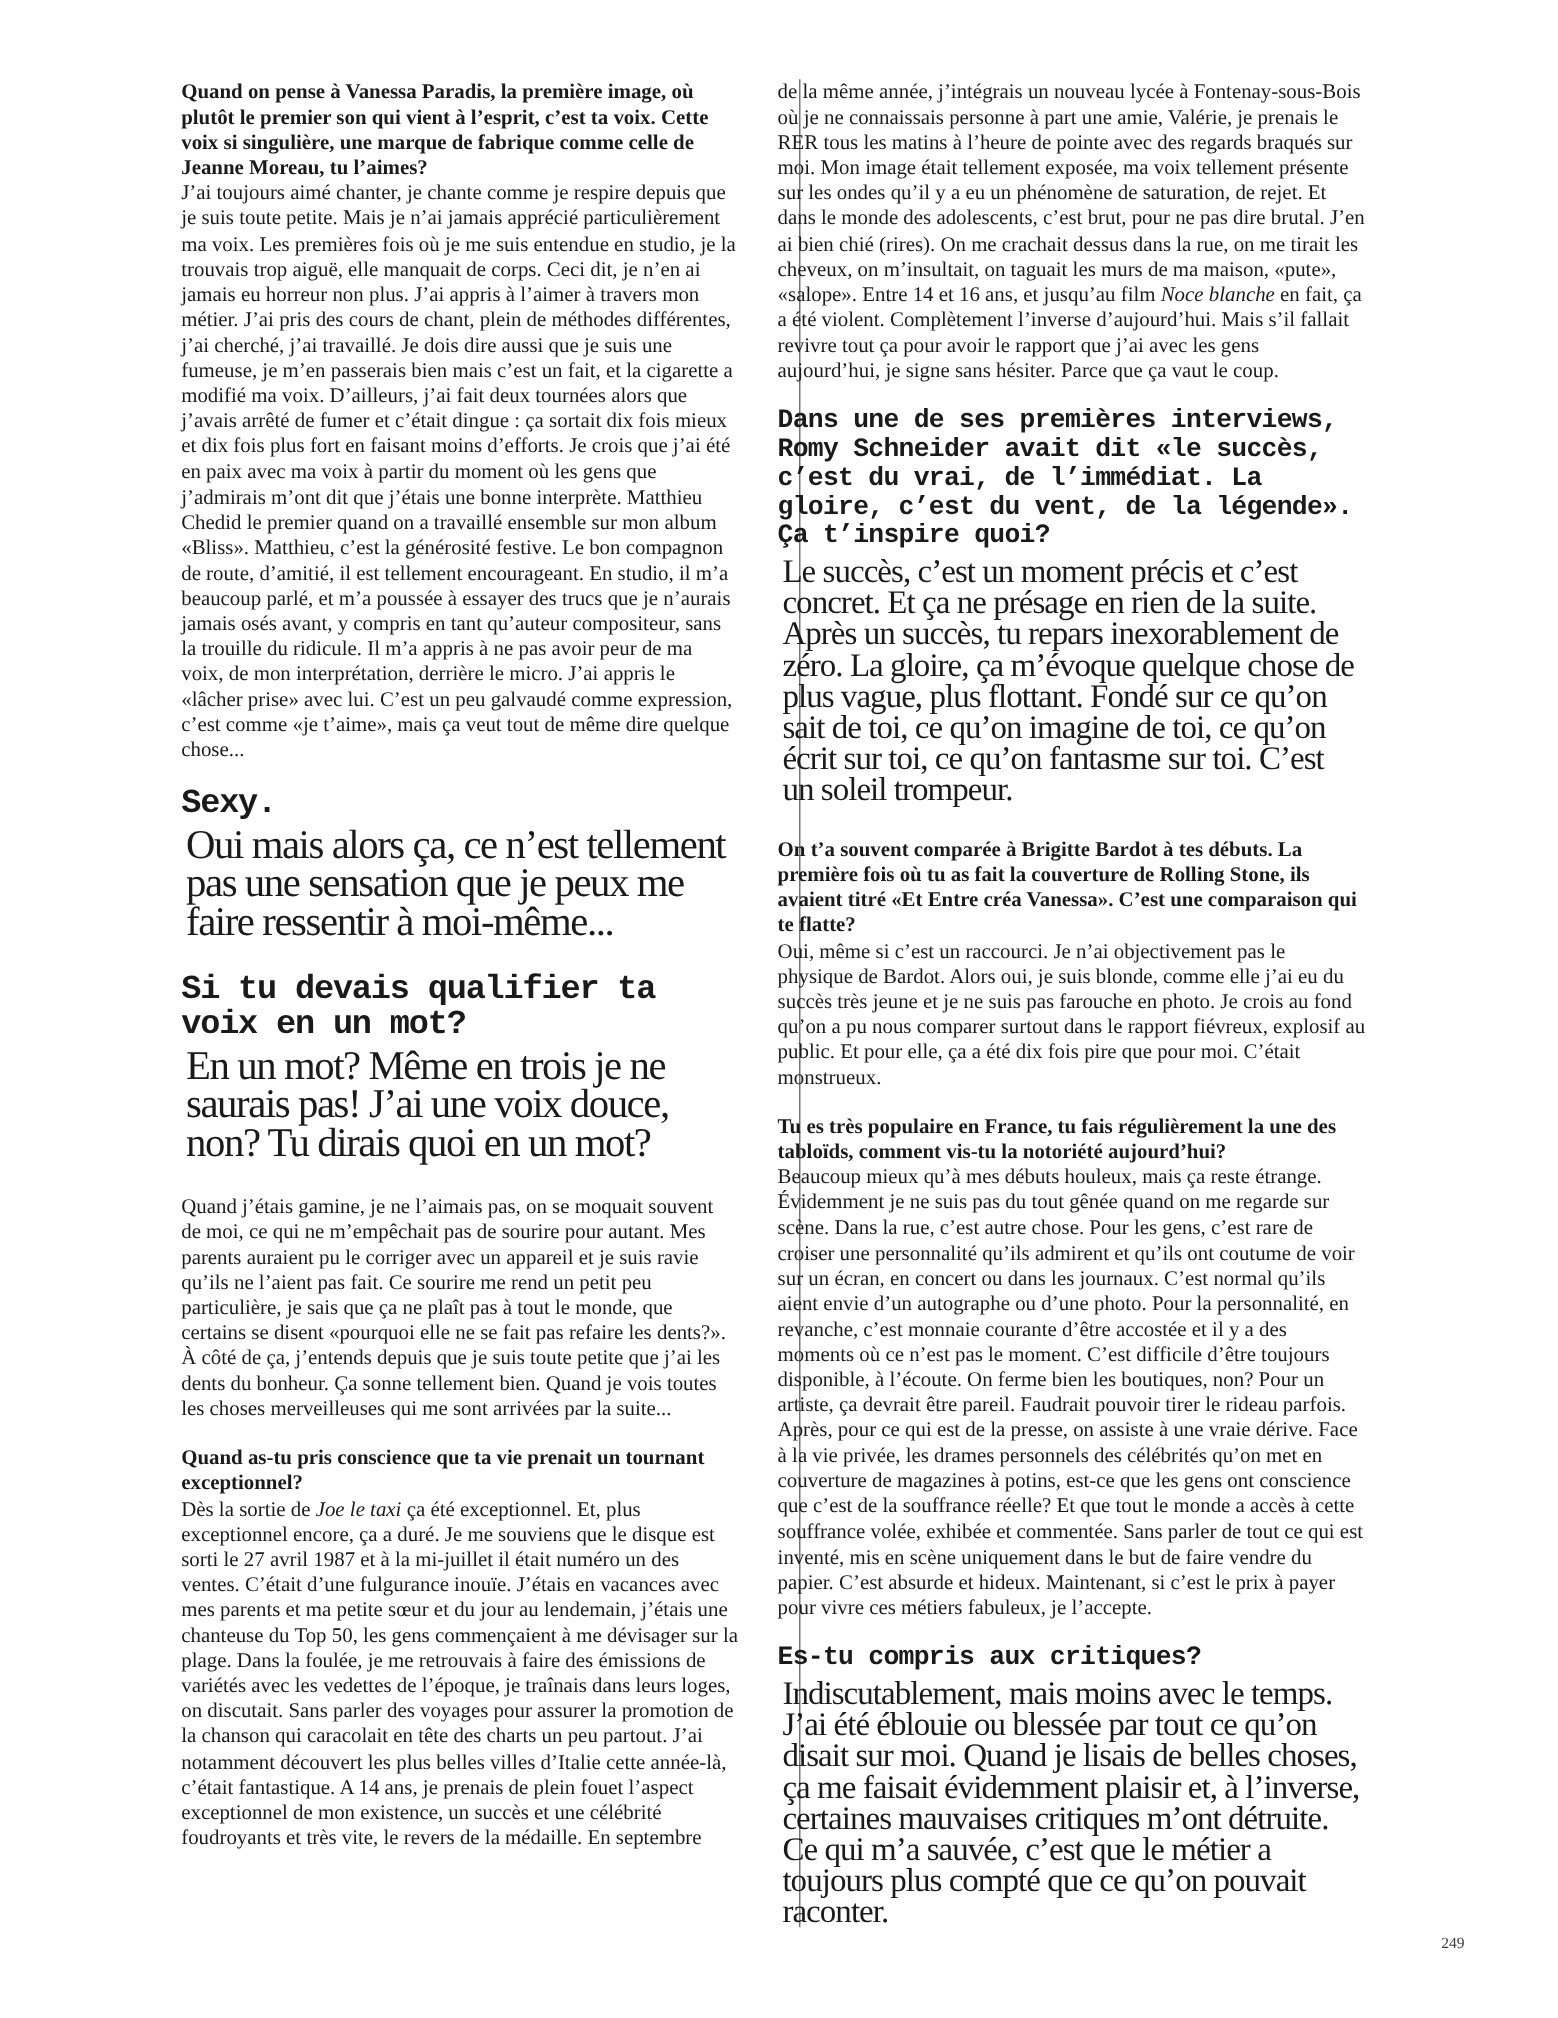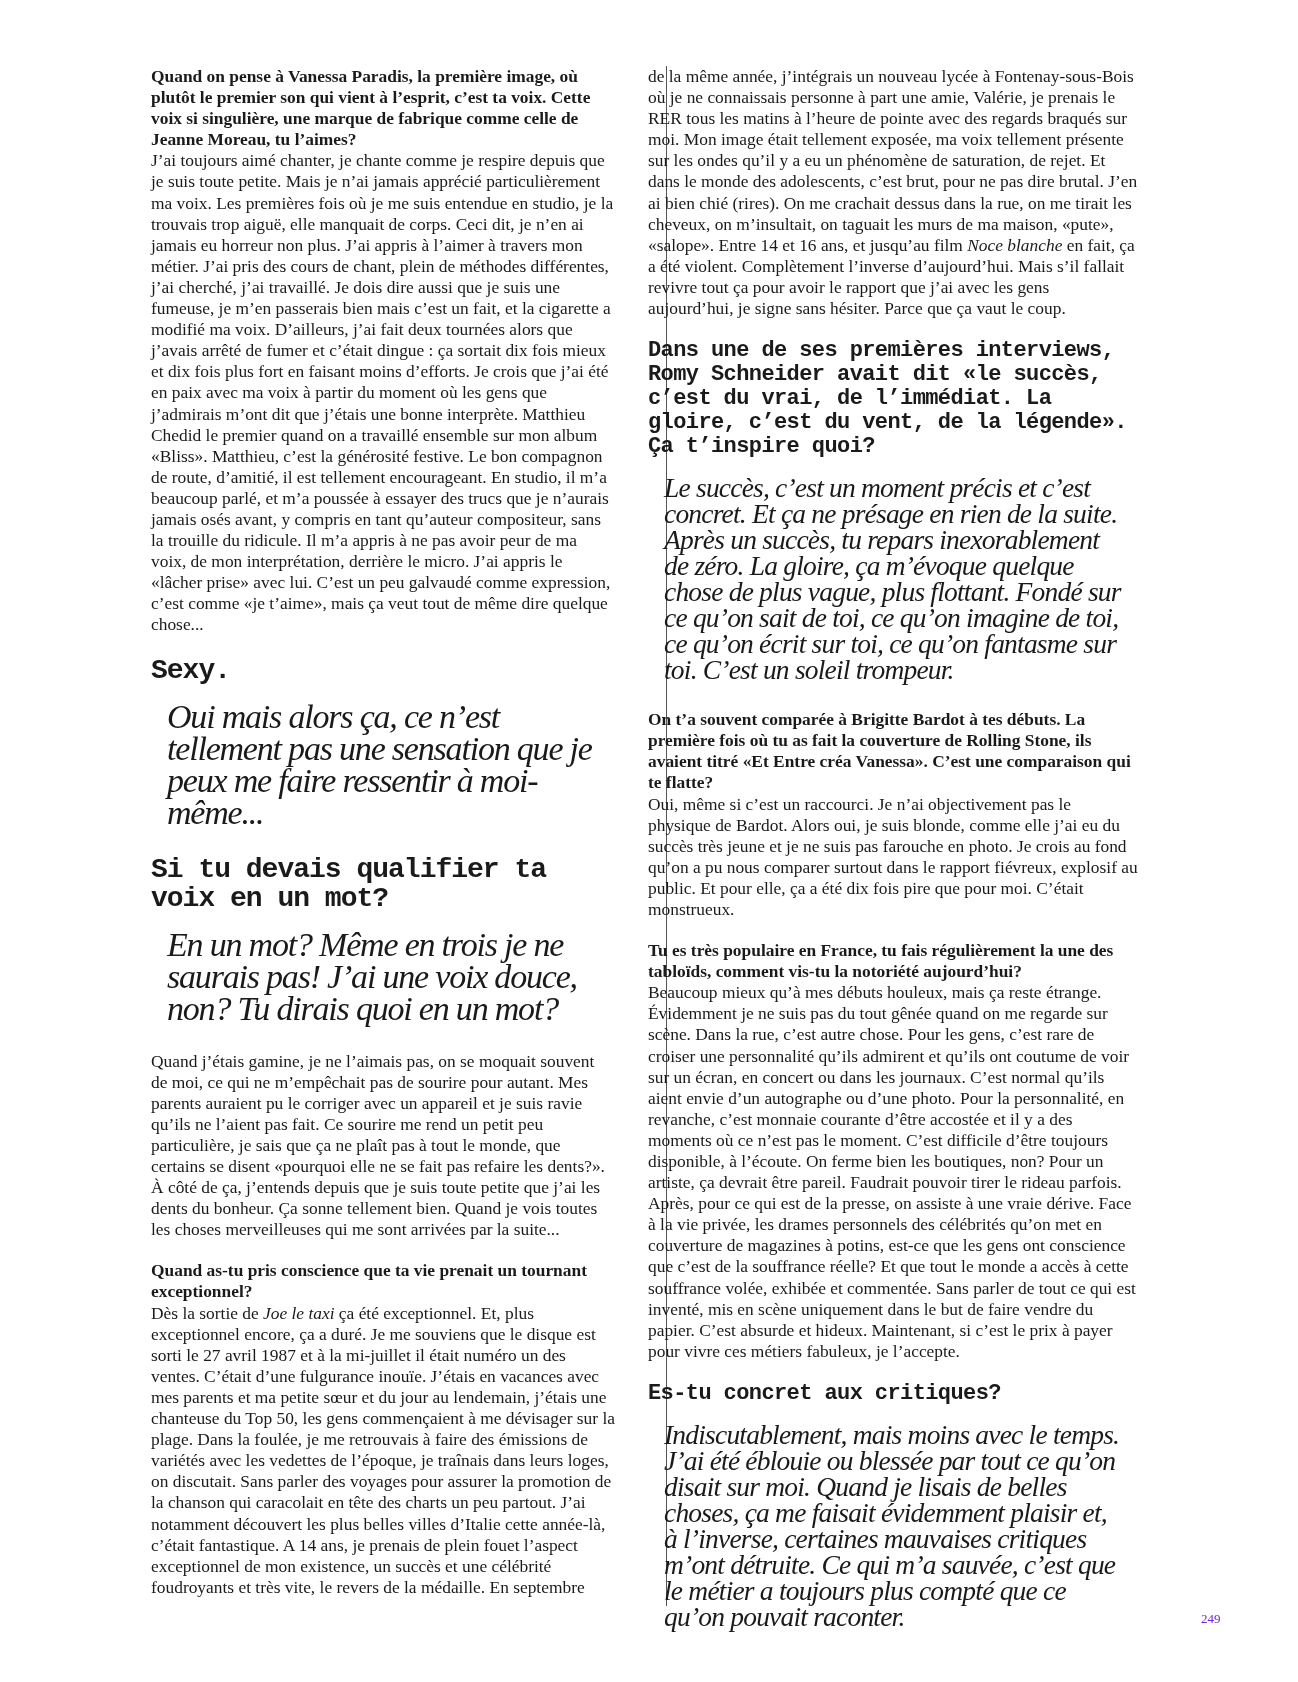--- a/index.html
+++ b/index.html
@@ -6,25 +6,25 @@
   body { width: 1298px; height: 1682px; position: relative; overflow: hidden; color: #1a1a1a; }
   .col { position: absolute; top: 66px; }
   #col-left { left: 151px; width: 464px; }
   #col-right { left: 648px; width: 490px; }
   .divider { position: absolute; left: 666px; top: 66px; width: 1px; height: 1540px; background: #555; }
   .q { font-family: "Liberation Serif", "DejaVu Serif", serif; font-weight: bold; font-size: 17.4px; line-height: 21.1px; margin: 0; }
   .a { font-family: "Liberation Serif", "DejaVu Serif", serif; font-size: 17.4px; line-height: 21.1px; margin: 0; }
   .block { margin: 0 0 20px 0; }
   .hq { font-family: Liberation Mono, monospace; font-weight: bold; font-size: 28px; line-height: 29px; letter-spacing: -1px; margin: 0; }
   .hq.small { font-size: 22px; line-height: 24px; letter-spacing: -0.6px; }
-  .ha { font-family: "Liberation Serif", "DejaVu Serif", serif; font-size: 34px; line-height: 32px; letter-spacing: -1.2px; margin: 16px; font-style: italic; }
+  .ha { font-family: "Liberation Serif", "DejaVu Serif", serif; font-size: 34px; line-height: 32px; letter-spacing: -1.2px; margin: 4px; }
   .ha.small { font-size: 27.5px; line-height: 26px; letter-spacing: -0.8px; }
   .bigblock { margin: 14px 0 26px 0; }
   em { font-style: italic; }
-  .page-num { position: absolute; left: 1201px; top: 1611px; font-family: "Liberation Serif", serif; font-size: 13px; color: #6d28d9; }
+  .page-num { position: absolute; left: 1201px; top: 1611px; font-family: "Liberation Serif", serif; font-size: 13px; color: #404040; }
 </style>
 </head>
 <body>
 
 <div id="col-left" class="col">
   <div class="block">
     <p class="q">Quand on pense à Vanessa Paradis, la première image, où plutôt le premier son qui vient à l’esprit, c’est ta voix. Cette voix si singulière, une marque de fabrique comme celle de Jeanne Moreau, tu l’aimes?</p>
     <p class="a">J’ai toujours aimé chanter, je chante comme je respire depuis que je suis toute petite. Mais je n’ai jamais apprécié particulièrement ma voix. Les premières fois où je me suis entendue en studio, je la trouvais trop aiguë, elle manquait de corps. Ceci dit, je n’en ai jamais eu horreur non plus. J’ai appris à l’aimer à travers mon métier. J’ai pris des cours de chant, plein de méthodes différentes, j’ai cherché, j’ai travaillé. Je dois dire aussi que je suis une fumeuse, je m’en passerais bien mais c’est un fait, et la cigarette a modifié ma voix. D’ailleurs, j’ai fait deux tournées alors que j’avais arrêté de fumer et c’était dingue : ça sortait dix fois mieux et dix fois plus fort en faisant moins d’efforts. Je crois que j’ai été en paix avec ma voix à partir du moment où les gens que j’admirais m’ont dit que j’étais une bonne interprète. Matthieu Chedid le premier quand on a travaillé ensemble sur mon album «Bliss». Matthieu, c’est la générosité festive. Le bon compagnon de route, d’amitié, il est tellement encourageant. En studio, il m’a beaucoup parlé, et m’a poussée à essayer des trucs que je n’aurais jamais osés avant, y compris en tant qu’auteur compositeur, sans la trouille du ridicule. Il m’a appris à ne pas avoir peur de ma voix, de mon interprétation, derrière le micro. J’ai appris le «lâcher prise» avec lui. C’est un peu galvaudé comme expression, c’est comme «je t’aime», mais ça veut tout de même dire quelque chose...</p>
   </div>
 
@@ -64,18 +64,18 @@
     <p class="q">On t’a souvent comparée à Brigitte Bardot à tes débuts. La première fois où tu as fait la couverture de Rolling Stone, ils avaient titré «Et Entre créa Vanessa». C’est une comparaison qui te flatte?</p>
     <p class="a">Oui, même si c’est un raccourci. Je n’ai objectivement pas le physique de Bardot. Alors oui, je suis blonde, comme elle j’ai eu du succès très jeune et je ne suis pas farouche en photo. Je crois au fond qu’on a pu nous comparer surtout dans le rapport fiévreux, explosif au public. Et pour elle, ça a été dix fois pire que pour moi. C’était monstrueux.</p>
   </div>
 
   <div class="block">
     <p class="q">Tu es très populaire en France, tu fais régulièrement la une des tabloïds, comment vis-tu la notoriété aujourd’hui?</p>
     <p class="a">Beaucoup mieux qu’à mes débuts houleux, mais ça reste étrange. Évidemment je ne suis pas du tout gênée quand on me regarde sur scène. Dans la rue, c’est autre chose. Pour les gens, c’est rare de croiser une personnalité qu’ils admirent et qu’ils ont coutume de voir sur un écran, en concert ou dans les journaux. C’est normal qu’ils aient envie d’un autographe ou d’une photo. Pour la personnalité, en revanche, c’est monnaie courante d’être accostée et il y a des moments où ce n’est pas le moment. C’est difficile d’être toujours disponible, à l’écoute. On ferme bien les boutiques, non? Pour un artiste, ça devrait être pareil. Faudrait pouvoir tirer le rideau parfois. Après, pour ce qui est de la presse, on assiste à une vraie dérive. Face à la vie privée, les drames personnels des célébrités qu’on met en couverture de magazines à potins, est-ce que les gens ont conscience que c’est de la souffrance réelle? Et que tout le monde a accès à cette souffrance volée, exhibée et commentée. Sans parler de tout ce qui est inventé, mis en scène uniquement dans le but de faire vendre du papier. C’est absurde et hideux. Maintenant, si c’est le prix à payer pour vivre ces métiers fabuleux, je l’accepte.</p>
   </div>
 
   <div class="bigblock">
-    <p class="hq small">Es-tu concret aux critiques?</p>
+    <p class="hq small">Es-tu compris aux critiques?</p>
     <p class="ha small">Indiscutablement, mais moins avec le temps. J’ai été éblouie ou blessée par tout ce qu’on disait sur moi. Quand je lisais de belles choses, ça me faisait évidemment plaisir et, à l’inverse, certaines mauvaises critiques m’ont détruite. Ce qui m’a sauvée, c’est que le métier a toujours plus compté que ce qu’on pouvait raconter.</p>
   </div>
 </div>
 
 <div class="page-num">249</div>
 
 </body></html>

